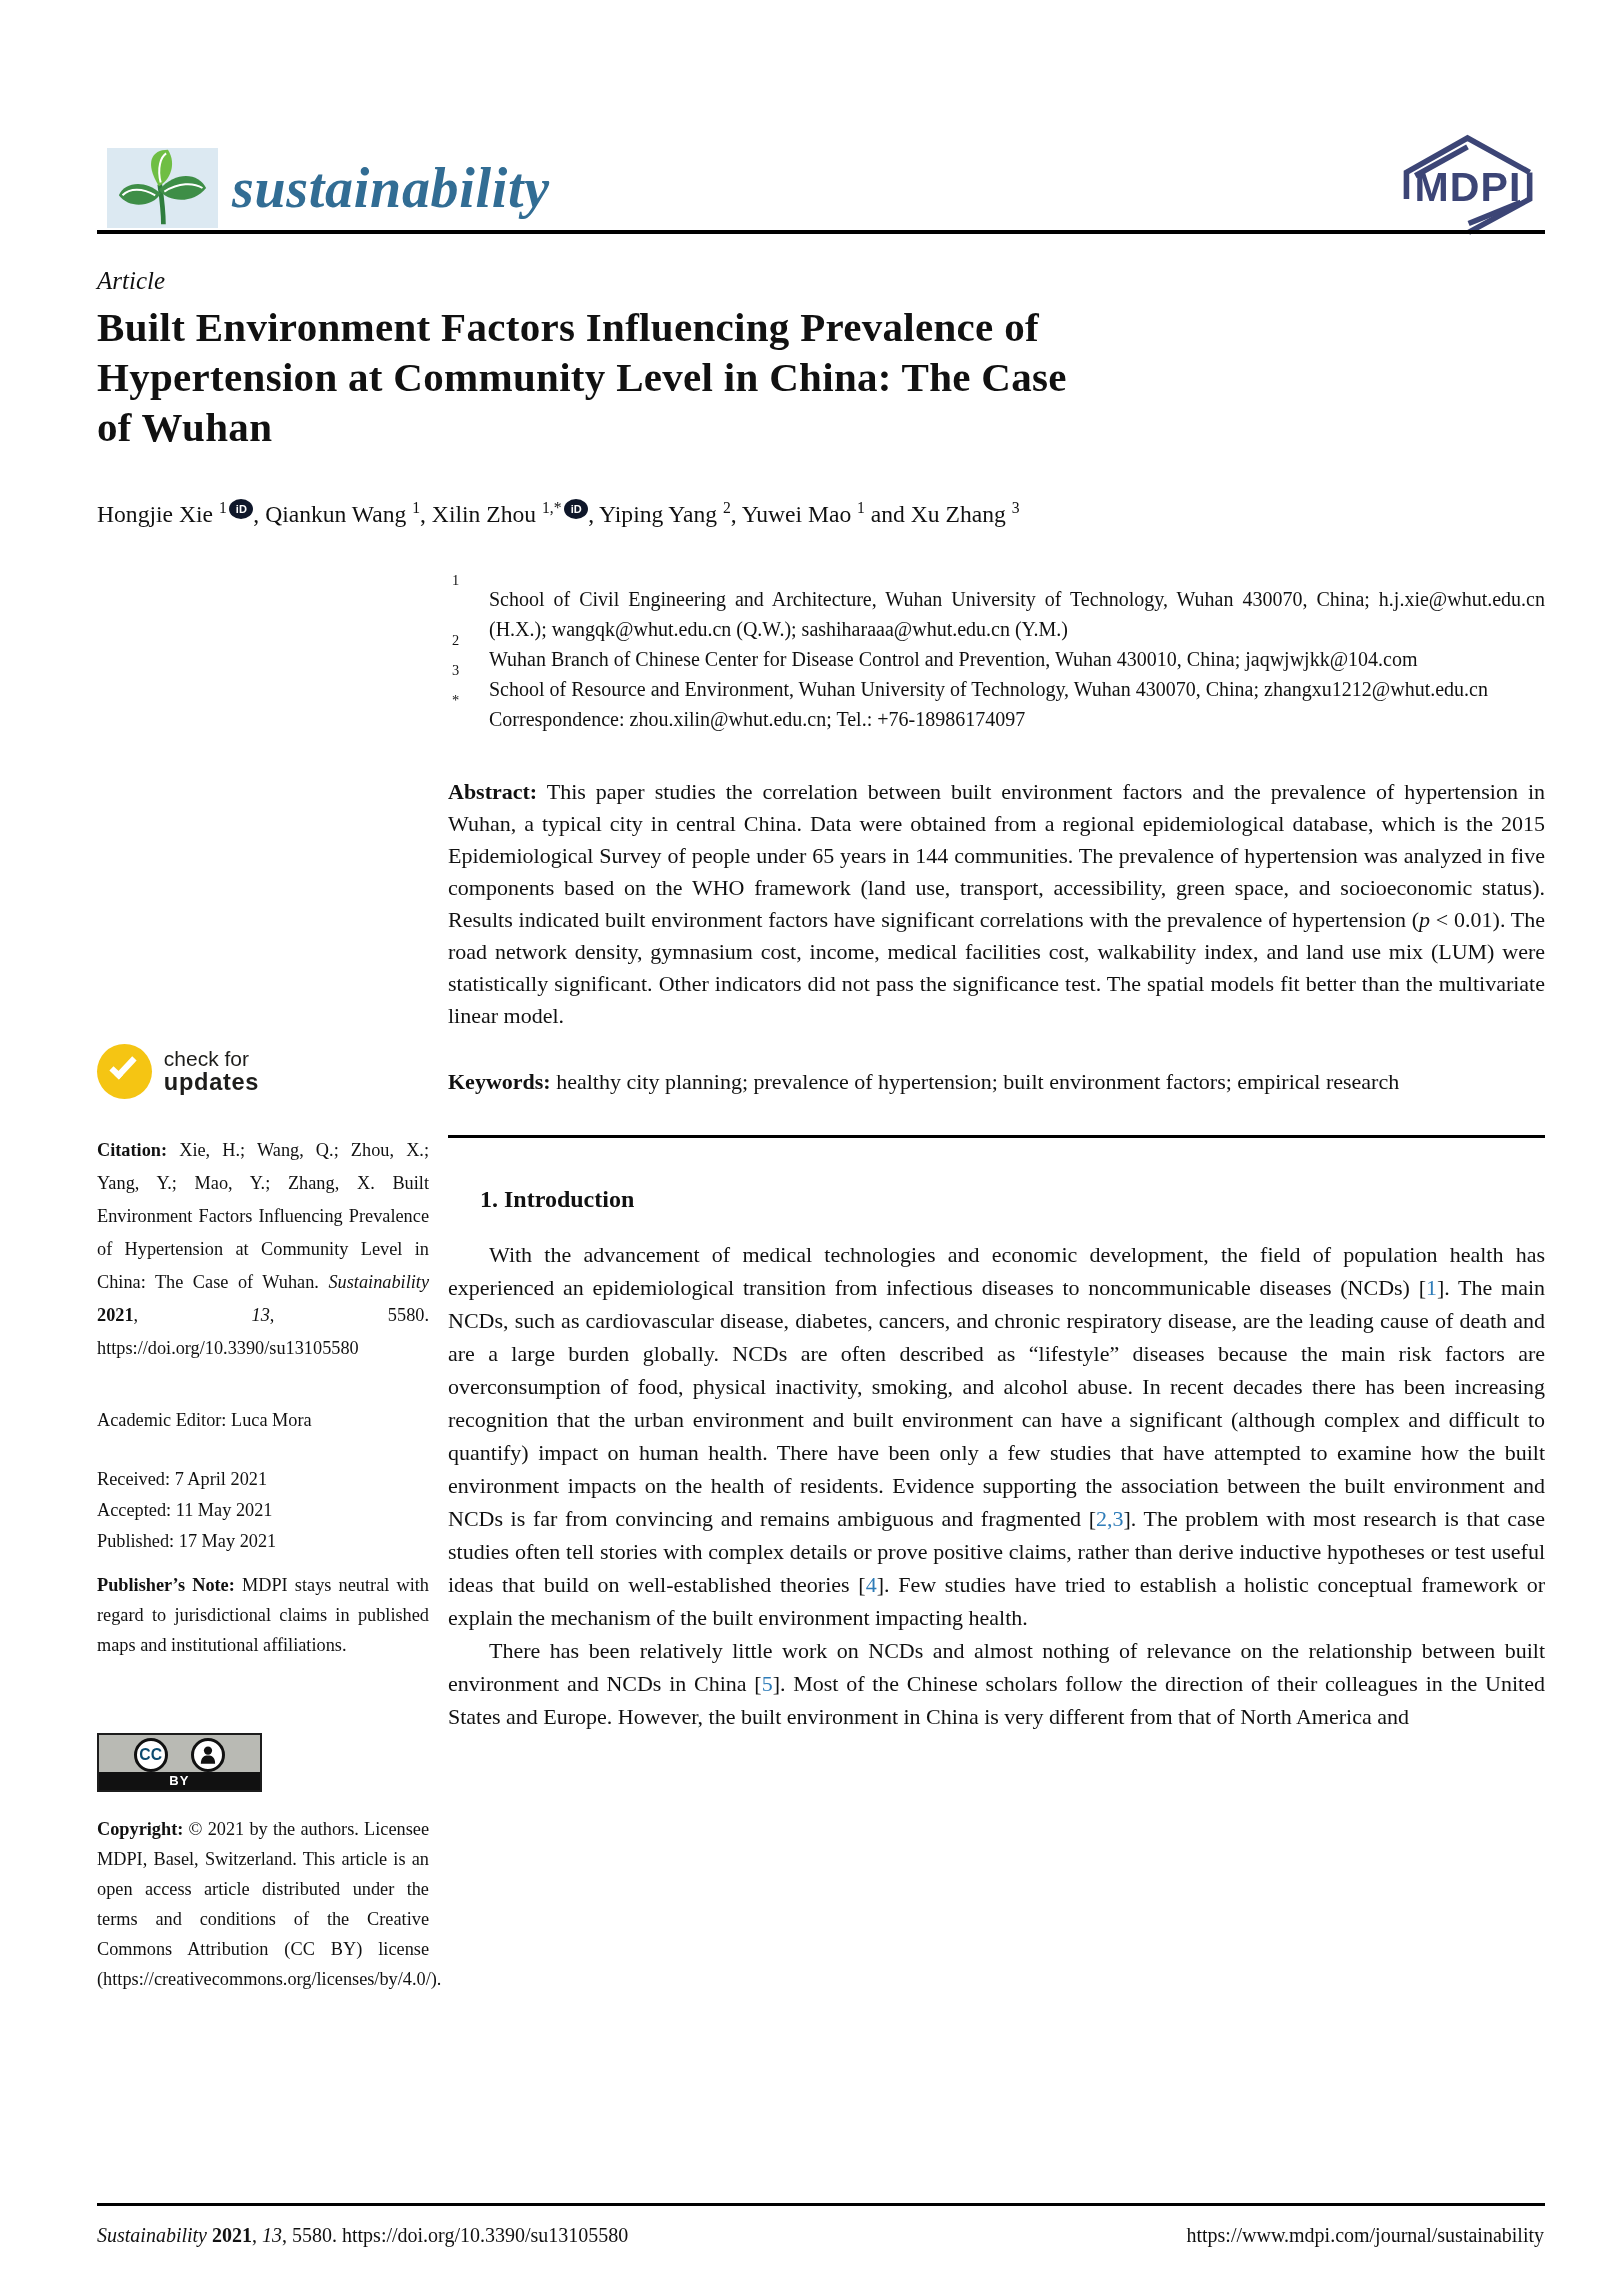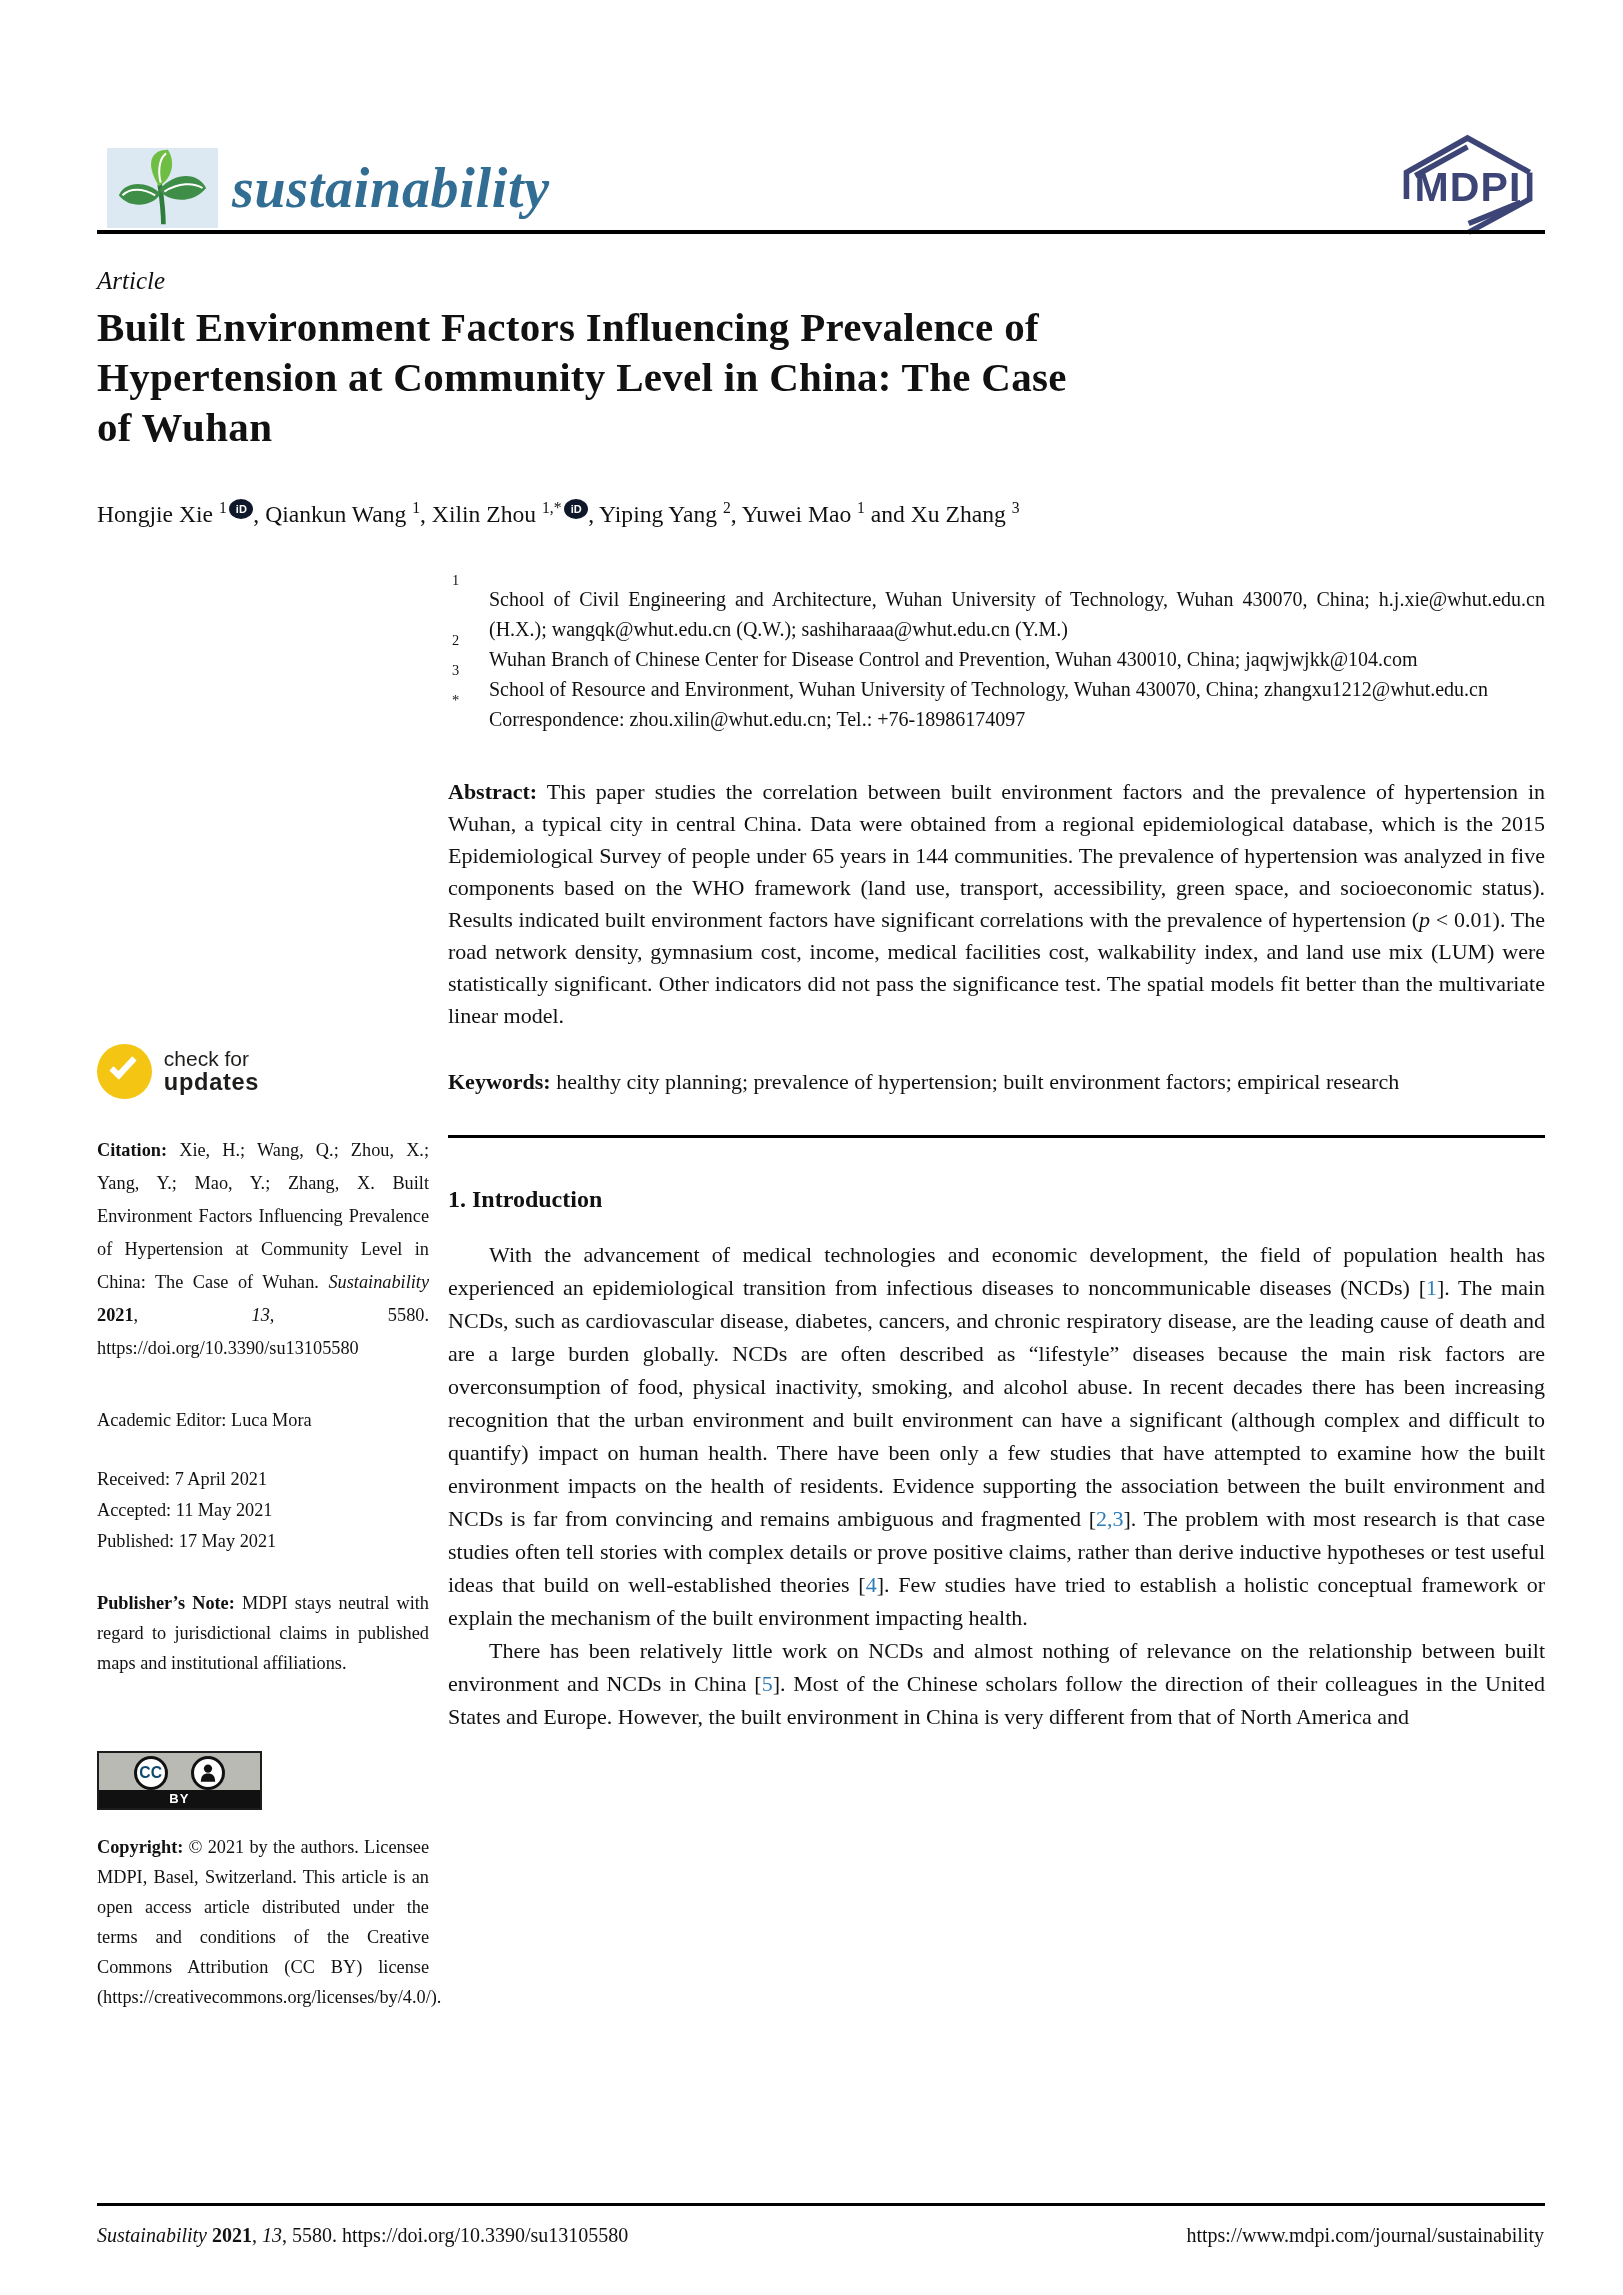--- a/index.html
+++ b/index.html
@@ -28,39 +28,39 @@
   }
   
   .right-col { position:absolute; left:448px; top:584px; width:1097px; }
   .affil-row { position:relative; padding-left:41px; font-size:20px; line-height:30px; text-align:justify; }
   .affil-marker { position:absolute; left:3.9px; top:-3.9px; font-size:14.4px; }
   .abstract { margin-top:42px; font-size:22px; line-height:32px; text-align:justify; }
   .abstract .lbl { font-weight:bold; }
   .keywords { margin-top:34px; font-size:22px; line-height:32px; text-align:justify; }
   .keywords .lbl { font-weight:bold; }
   .kw-divider { margin-top:37px; width:1097px; height:2.6px; background:#000; }
-  .section-heading { margin-top:48px; font-size:24px; font-weight:bold; }
+  .section-heading { margin-top:48px; font-size:24px; font-weight:bold;margin-left:32px; }
   .body-para { margin-top:25px; font-size:22px; line-height:33px; text-align:justify; text-indent:41px; }
   .body-para + .body-para { margin-top:0; }
   .cite { color:#2e7cb8; }
   .ital { font-style:italic; }
   
   .sidebar { position:absolute; left:97px; top:1042px; width:332px; font-size:18.3px; line-height:33px; }
   .updates-badge { display:flex; align-items:center; gap:11.8px; height:58px; margin-bottom:34px; cursor:pointer; }
   .updates-circle { position:relative; width:55px; height:55px; border-radius:50%; background:#f5c513; flex:0 0 auto; }
   .updates-check {
     position:absolute; left:13px; top:15.7px; width:26px; height:13px;
     border-left:6.5px solid #fff; border-bottom:6.5px solid #fff; transform:rotate(-47deg);
   }
   .updates-text { font-family:"Liberation Sans", sans-serif; color:#1d1d1b; line-height:23.6px; font-size:21px; }
   .updates-text .b2 { font-weight:bold; font-size:23.6px; letter-spacing:0.7px; }
   .cit-block { text-align:justify; margin-bottom:41px; }
   .cit-block .lbl, .bold { font-weight:bold; }
   .acad-editor { margin-bottom:29px; line-height:29px; }
-  .dates { line-height:31px; margin-bottom:31px; }
+  .dates { line-height:31px; margin-bottom:13px; }
   .pub-note { text-align:justify; line-height:30px; margin-bottom:73px; }
   .pub-note .lbl { font-weight:bold; }
   .cc-badge {
     width:165px; height:59px; border:2px solid #1c1c1c; background:#b9bab4;
     position:relative; margin-bottom:22px; cursor:pointer;
   }
   .cc-row { display:flex; gap:23.6px; justify-content:center; align-items:center; height:39px; }
   .cc-circle {
     width:34px; height:34px; border-radius:50%; background:#fff; border:3.3px solid #111;
     display:flex; align-items:center; justify-content:center;

